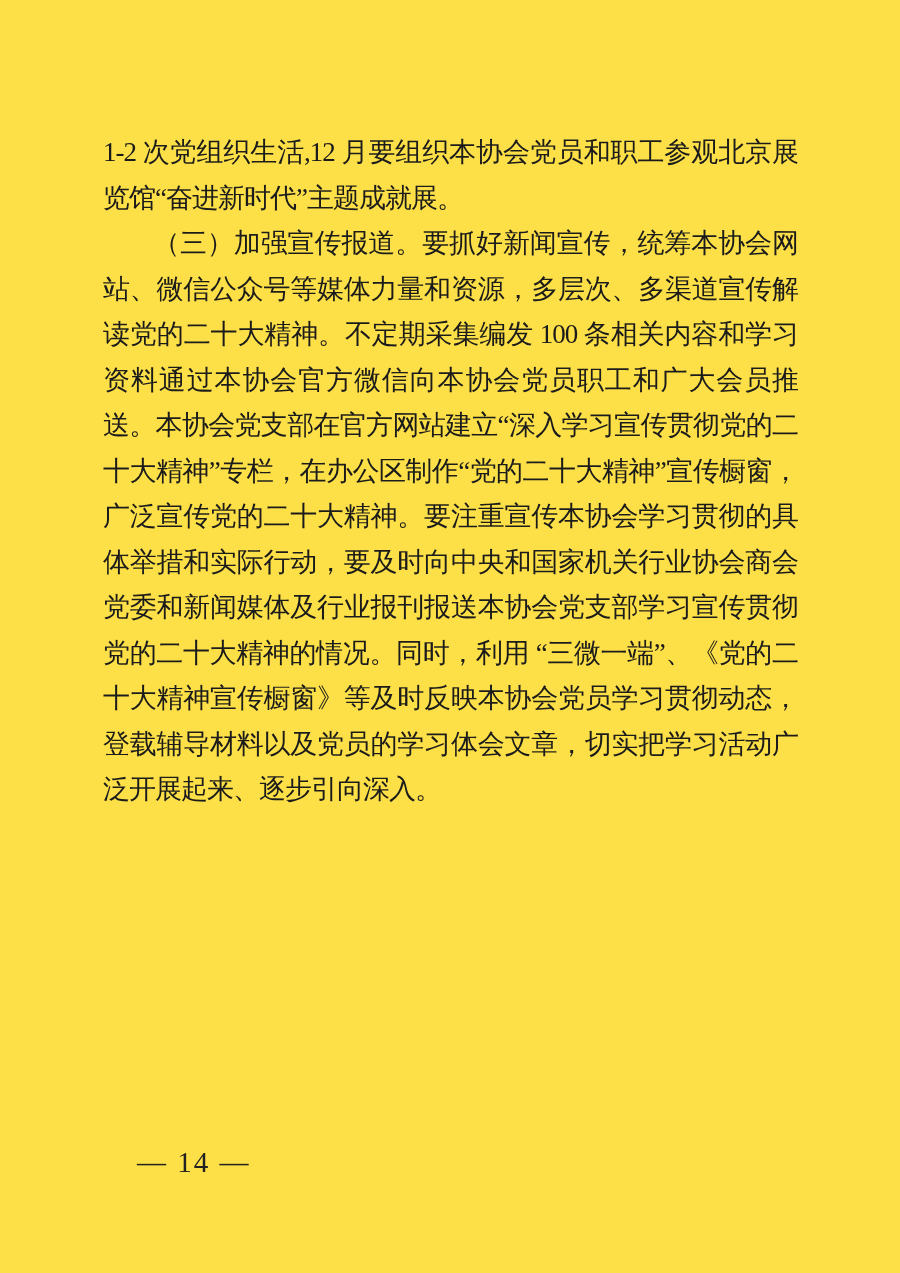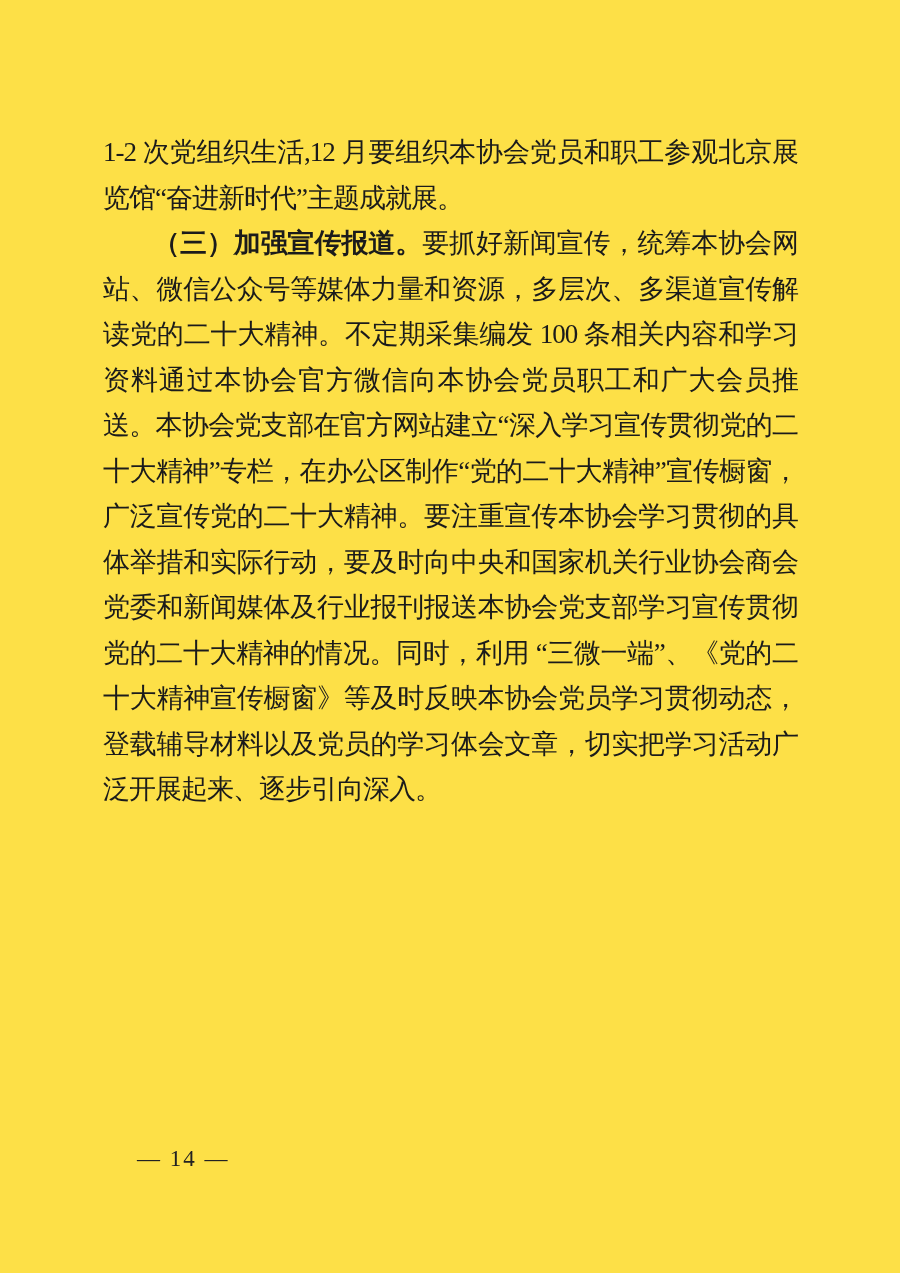--- a/index.html
+++ b/index.html
@@ -30,27 +30,27 @@
     letter-spacing: -1px;
     text-align: justify;
     text-justify: inter-ideograph;
     color: #1b1b1b;
     word-break: break-all;
   }
   .para.indent {
     text-indent: 50px;
   }
   .seg-bold {
-    font-weight: 700;
+    font-weight: 400;
   }
   .page-number {
     position: absolute;
     left: 137px;
     top: 1146px;
-    font-size: 23px;
+    font-size: 29px;
     letter-spacing: 2px;
     color: #222222;
   }
 </style>
 </head>
 <body>
 
 <div class="page">
   <div class="doc-body">
       <p class="para"><span>1-2 次党组织生活,12 月要组织本协会党员和职工参观北京展览馆“奋进新时代”主题成就展。</span></p>

